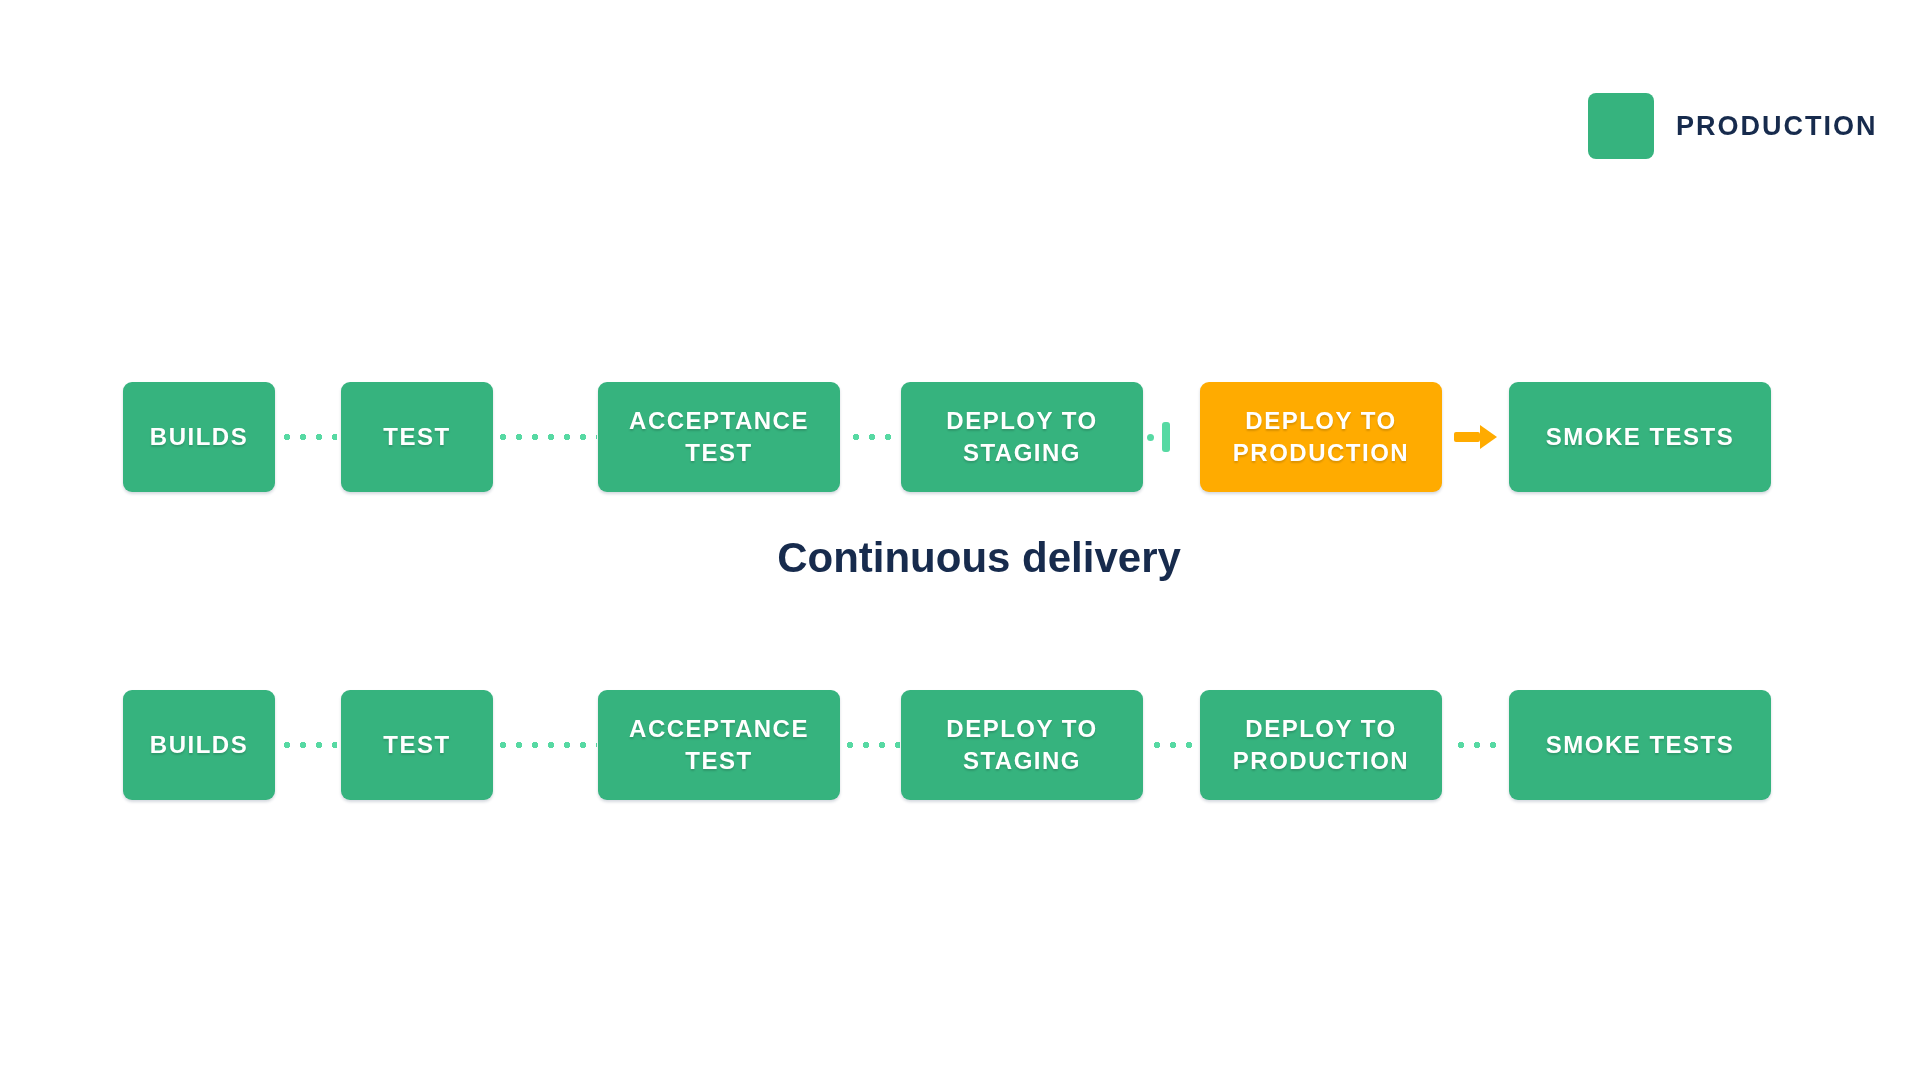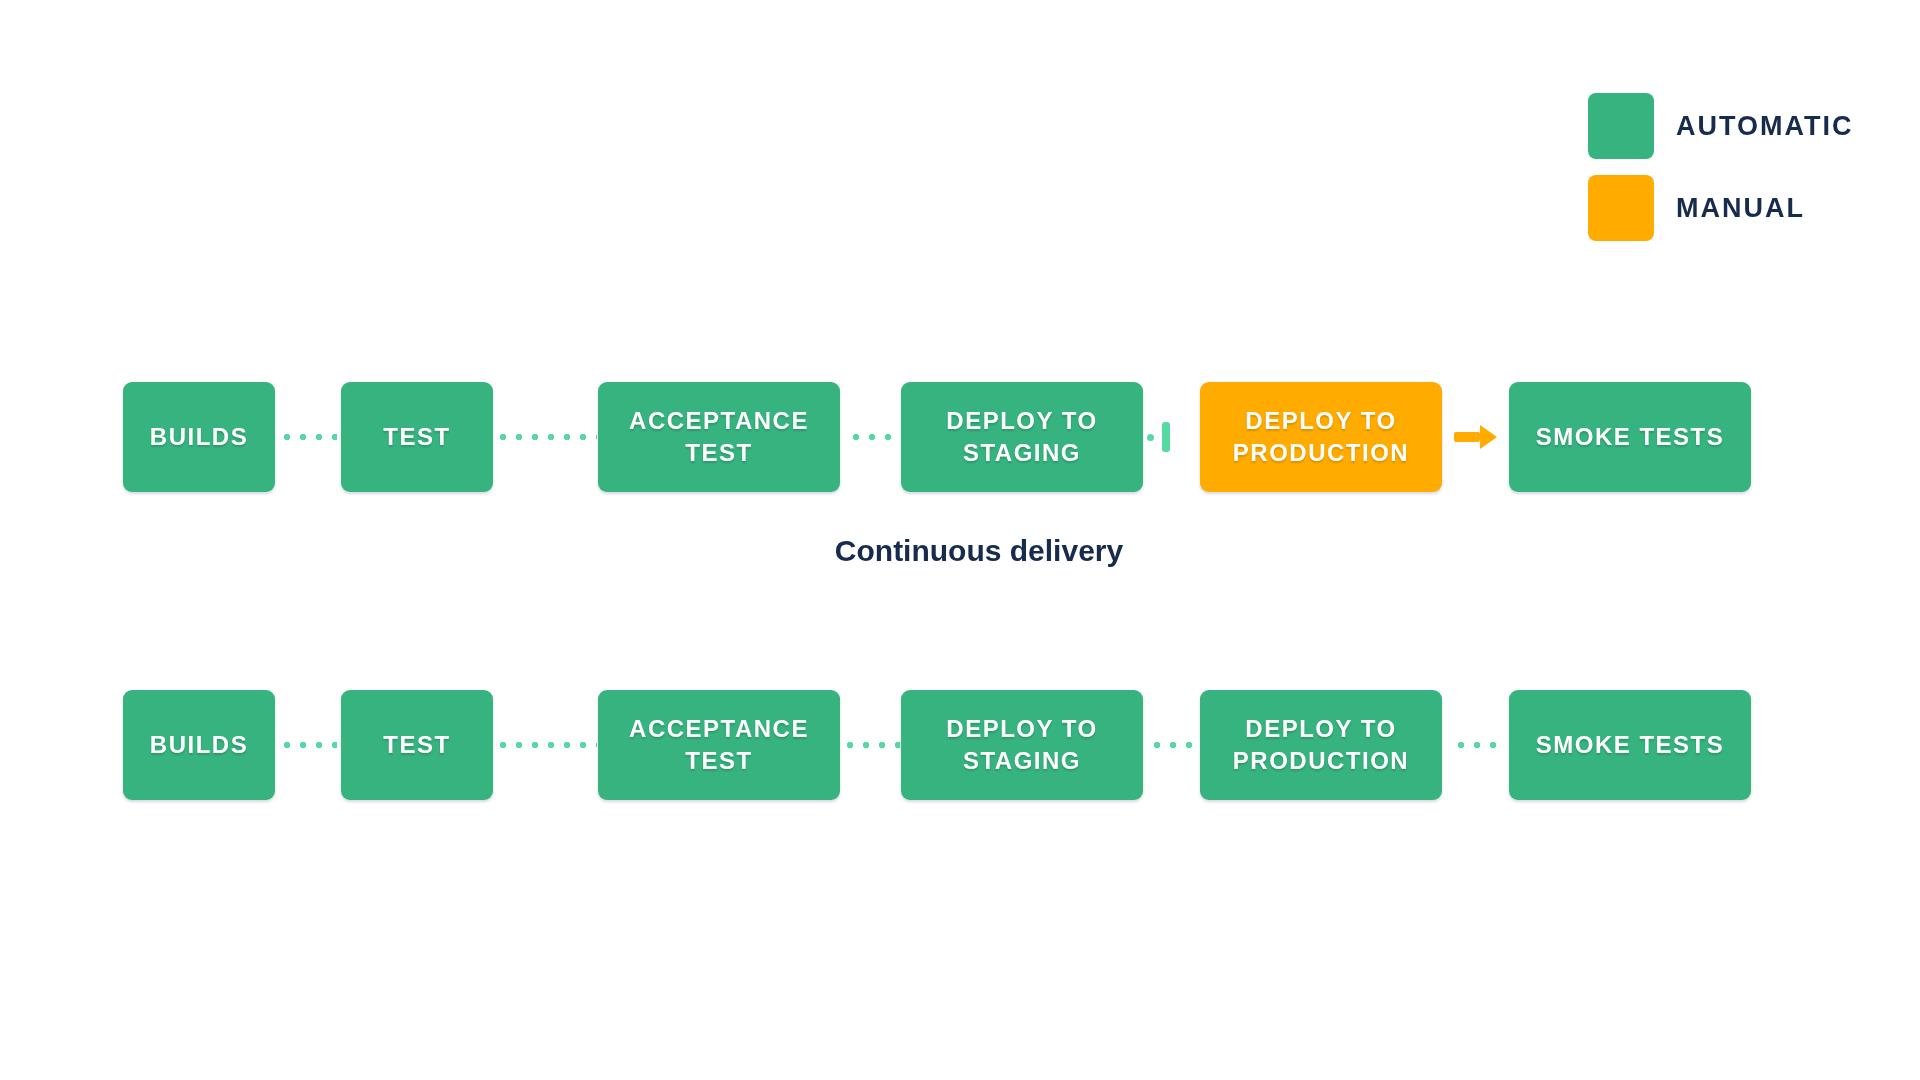--- a/index.html
+++ b/index.html
@@ -39,21 +39,21 @@
     padding: 0 10px; text-align: center;
     color: #ffffff; font-weight: 700; font-size: 24px;
     letter-spacing: 1.5px; line-height: 1.35;
     text-shadow: 0 2px 2px rgba(0,0,0,0.15);
     box-shadow: 0 2px 3px rgba(23,43,77,0.18);
     background: var(--auto);
     flex: 0 0 auto;
   }
   .w152 { width: 152px; text-align: right; }
   .w263 { width: 242px; }
-  .w262 { width: 242px; }
+  .w262 { width: 262px; }
 
   .conn { display: flex; align-items: center; justify-content: center; height: 110px; flex: 0 0 auto; }
   .c1 { width: 66px; }
   .c2 { width: 105px; }
   .c3 { width: 61px; }
   .c4 { width: 57px; }
   .c5 { width: 67px; }
 
   .dots {
     height: 8px;
@@ -76,36 +76,32 @@
   .arrow-shaft { width: 26px; height: 10px; background: var(--manual); border-radius: 2px; }
   .arrow-head {
     width: 0; height: 0;
     border-left: 17px solid var(--manual);
     border-top: 12px solid transparent;
     border-bottom: 12px solid transparent;
   }
 
   .caption {
     margin-top: 42px; text-align: center;
-    font-size: 30px; font-weight: 700; color: var(--navy);
+    font-size: 42px; font-weight: 700; color: var(--navy);
   }
 </style>
 </head>
 <body>
 
 <div class="canvas">
 
   <div class="legend">
     <div class="legend-row">
       <span class="swatch" style="background-color: rgb(54, 179, 126);"></span>
-      <span class="legend-label">AUTOMATIC</span>
-    </div>
-    <div class="legend-row">
-      <span class="swatch" style="background-color: rgb(255, 171, 0);"></span>
-      <span class="legend-label">MANUAL</span>
+      <span class="legend-label">PRODUCTION</span>
     </div>
   </div>
 
   <section class="pipeline p1">
     <div class="flow">
       <div class="stage w152" style="background-color: rgb(54, 179, 126);">
         <span>BUILDS</span>
       </div>
       <div class="conn c1">
         <div class="dots d4"></div>

